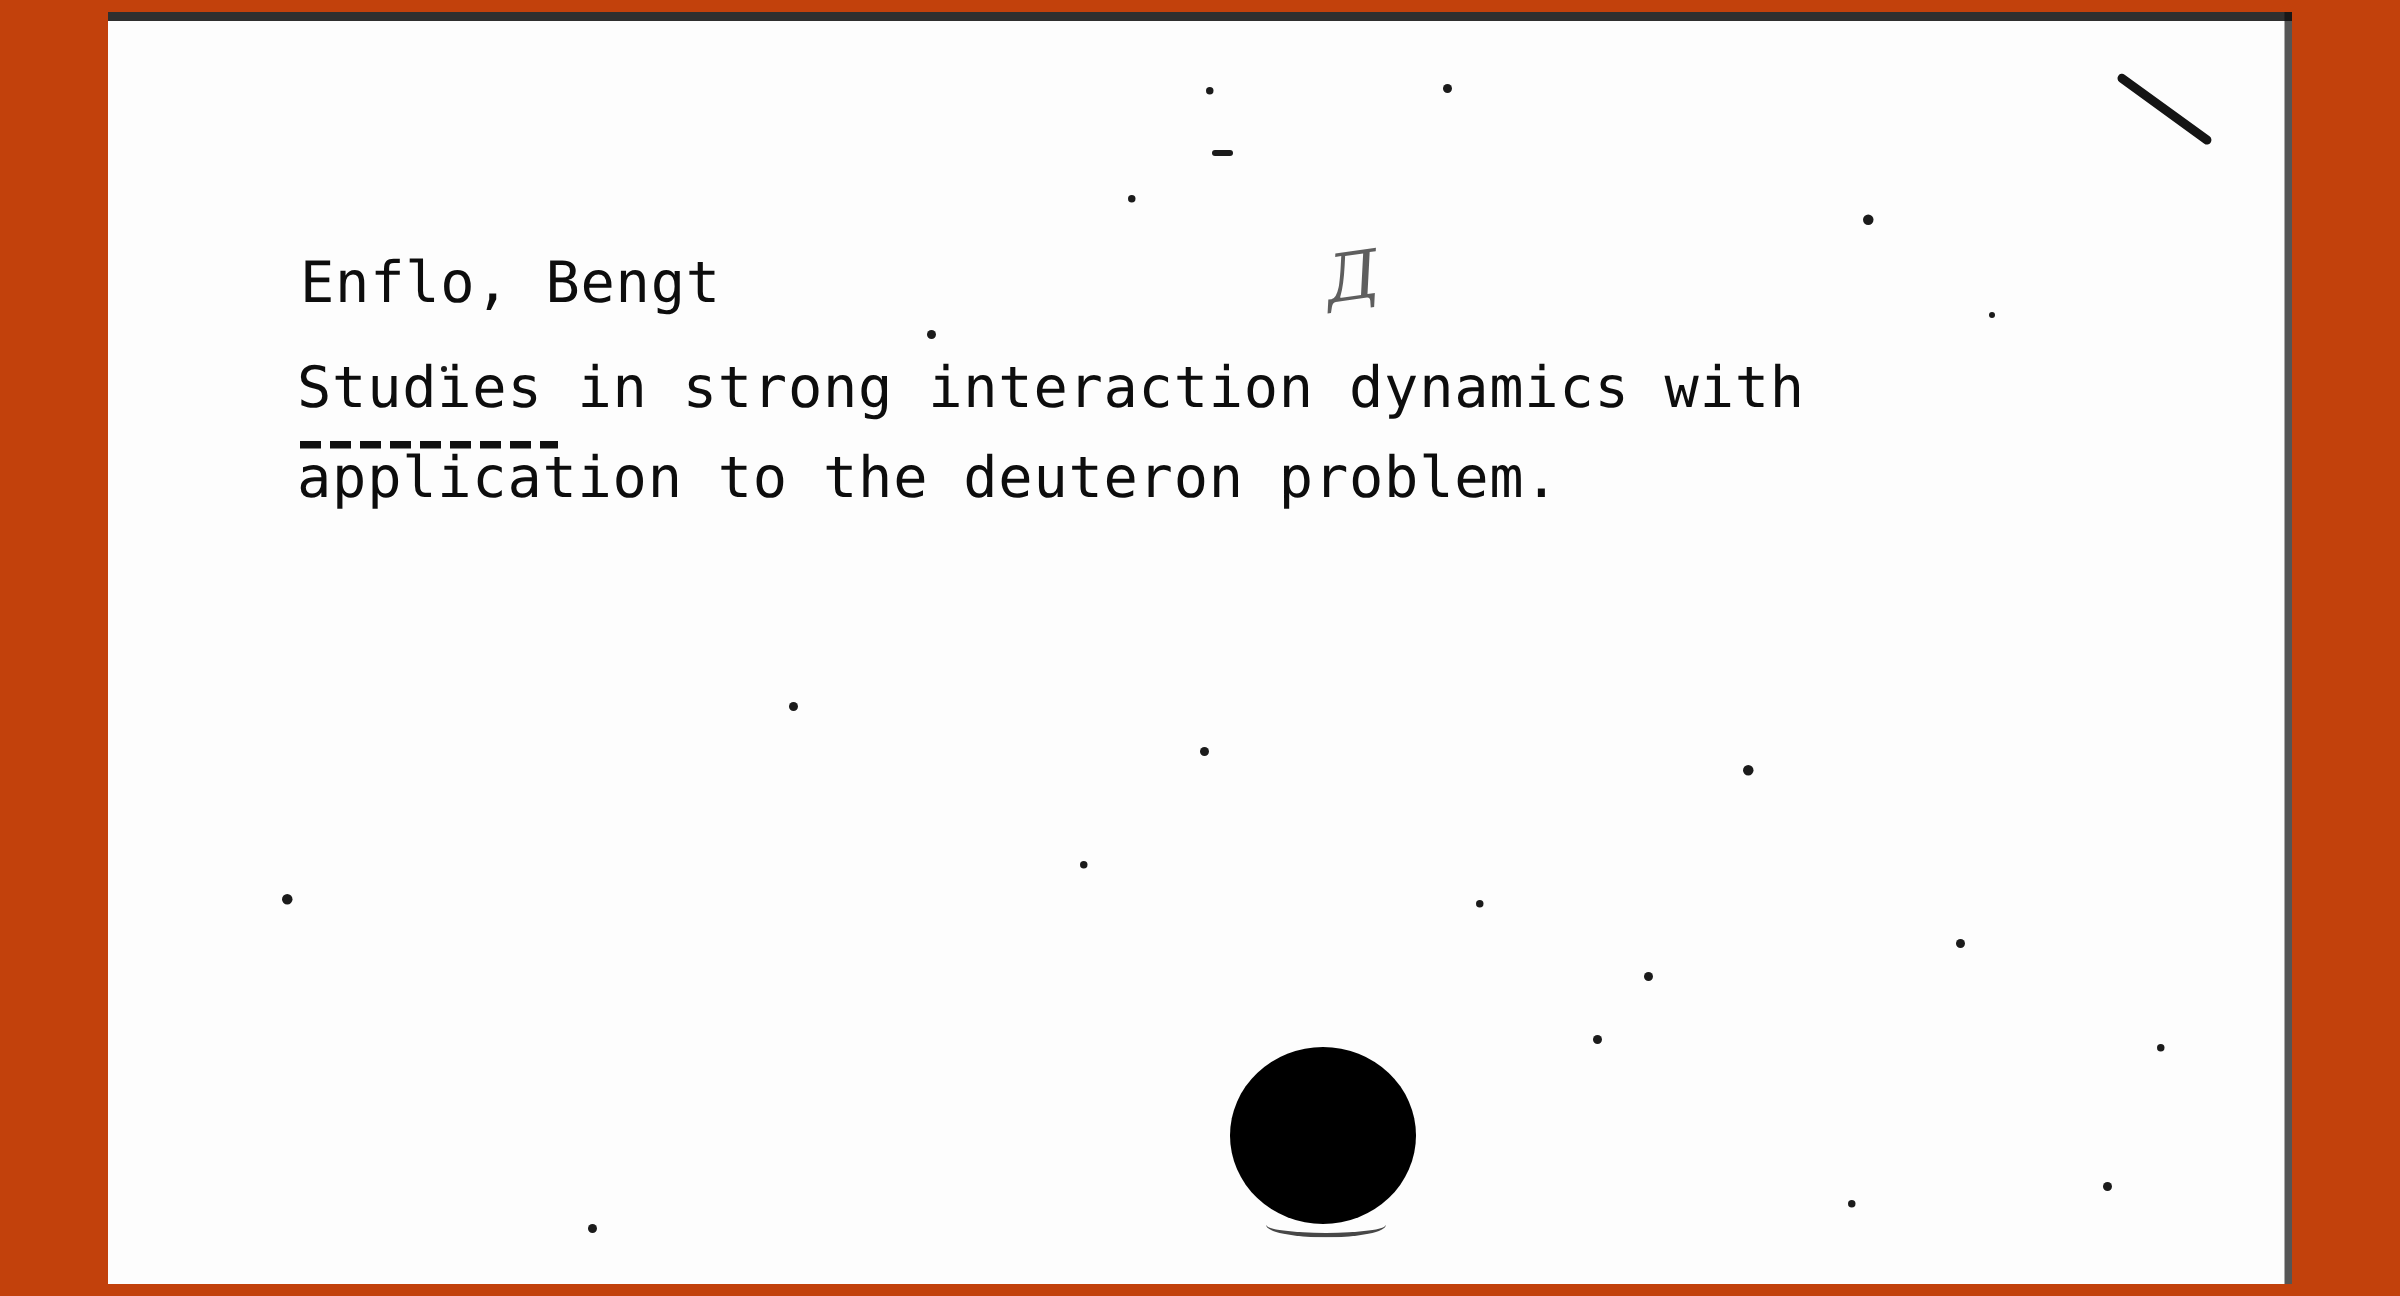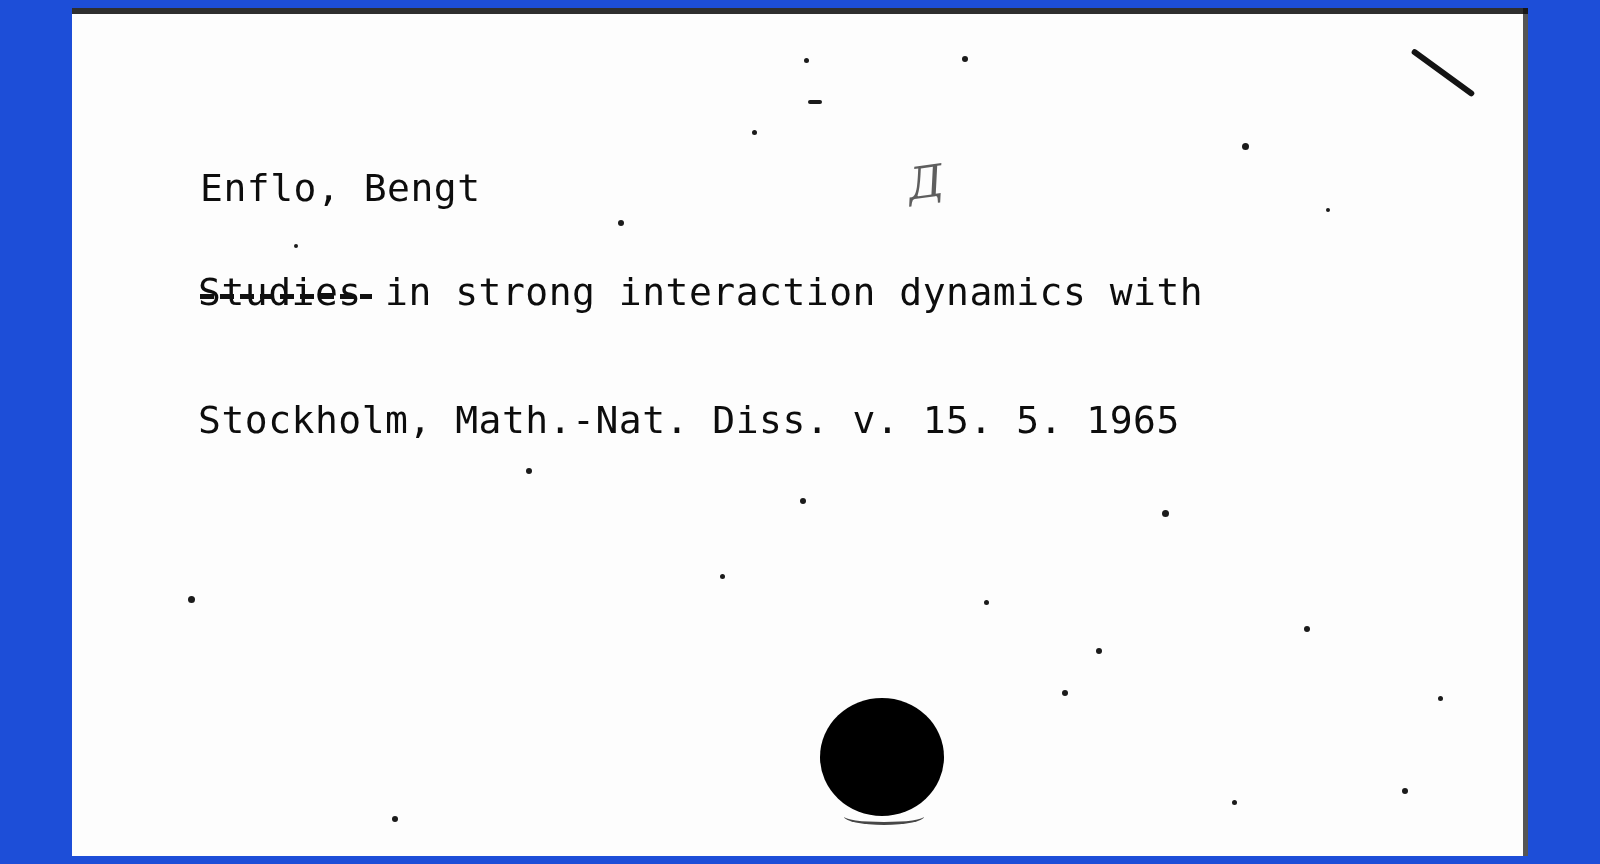--- a/index.html
+++ b/index.html
@@ -12,22 +12,21 @@
     height: 864px;
     overflow: hidden;
     font-family: "DejaVu Sans Mono", monospace;
   }
   .scan {
     position: absolute;
     left: 0;
     top: 0;
     width: 1600px;
     height: 864px;
-    background: #1d4ed8;
-    text-align: right;
+    background: #c2410c;
   }
   
   .card {
     position: absolute;
     left: 72px;
     top: 8px;
     width: 1456px;
     height: 848px;
     background: #fdfdfd;
     overflow: hidden;
@@ -62,21 +61,21 @@
     font-size: 38px;
   }
   .classmark {
     left: 900px;
     top: 158px;
     font-size: 38px;
     letter-spacing: 1.5px;
   }
   .title-line1 {
     left: 126px;
-    top: 262px;
+    top: 228px;
     font-size: 38px;
   }
   .title-line2 {
     left: 126px;
     top: 288px;
     font-size: 38px;
   }
   .imprint {
     left: 126px;
     top: 338px;
@@ -181,23 +180,23 @@
 
     <div class="typed author">Enflo, Bengt</div>
 
     <div class="pencil-mark">Д</div>
 
 
     <div class="typed title-line1">Studies in strong interaction dynamics with</div>
 
     <div class="underline"></div>
 
-
-
-    <div class="typed note">Stockholm, Math.-Nat. Diss. v. 15. 5. 1965</div>
+    <div class="typed title-line2">application to the deuteron problem.</div>
+
+
 
     <div class="ink-dot"></div>
     <div class="ink-dot-tail"></div>
     <div class="pen-stroke"></div>
 
     <div class="speck" style="left:732px;top:50px;width:5px;height:5px;"></div>
     <div class="speck" style="left:890px;top:48px;width:6px;height:6px;"></div>
     <div class="speck" style="left:680px;top:122px;width:5px;height:5px;"></div>
     <div class="speck" style="left:1170px;top:135px;width:7px;height:7px;"></div>
     <div class="speck" style="left:1254px;top:200px;width:4px;height:4px;"></div>

